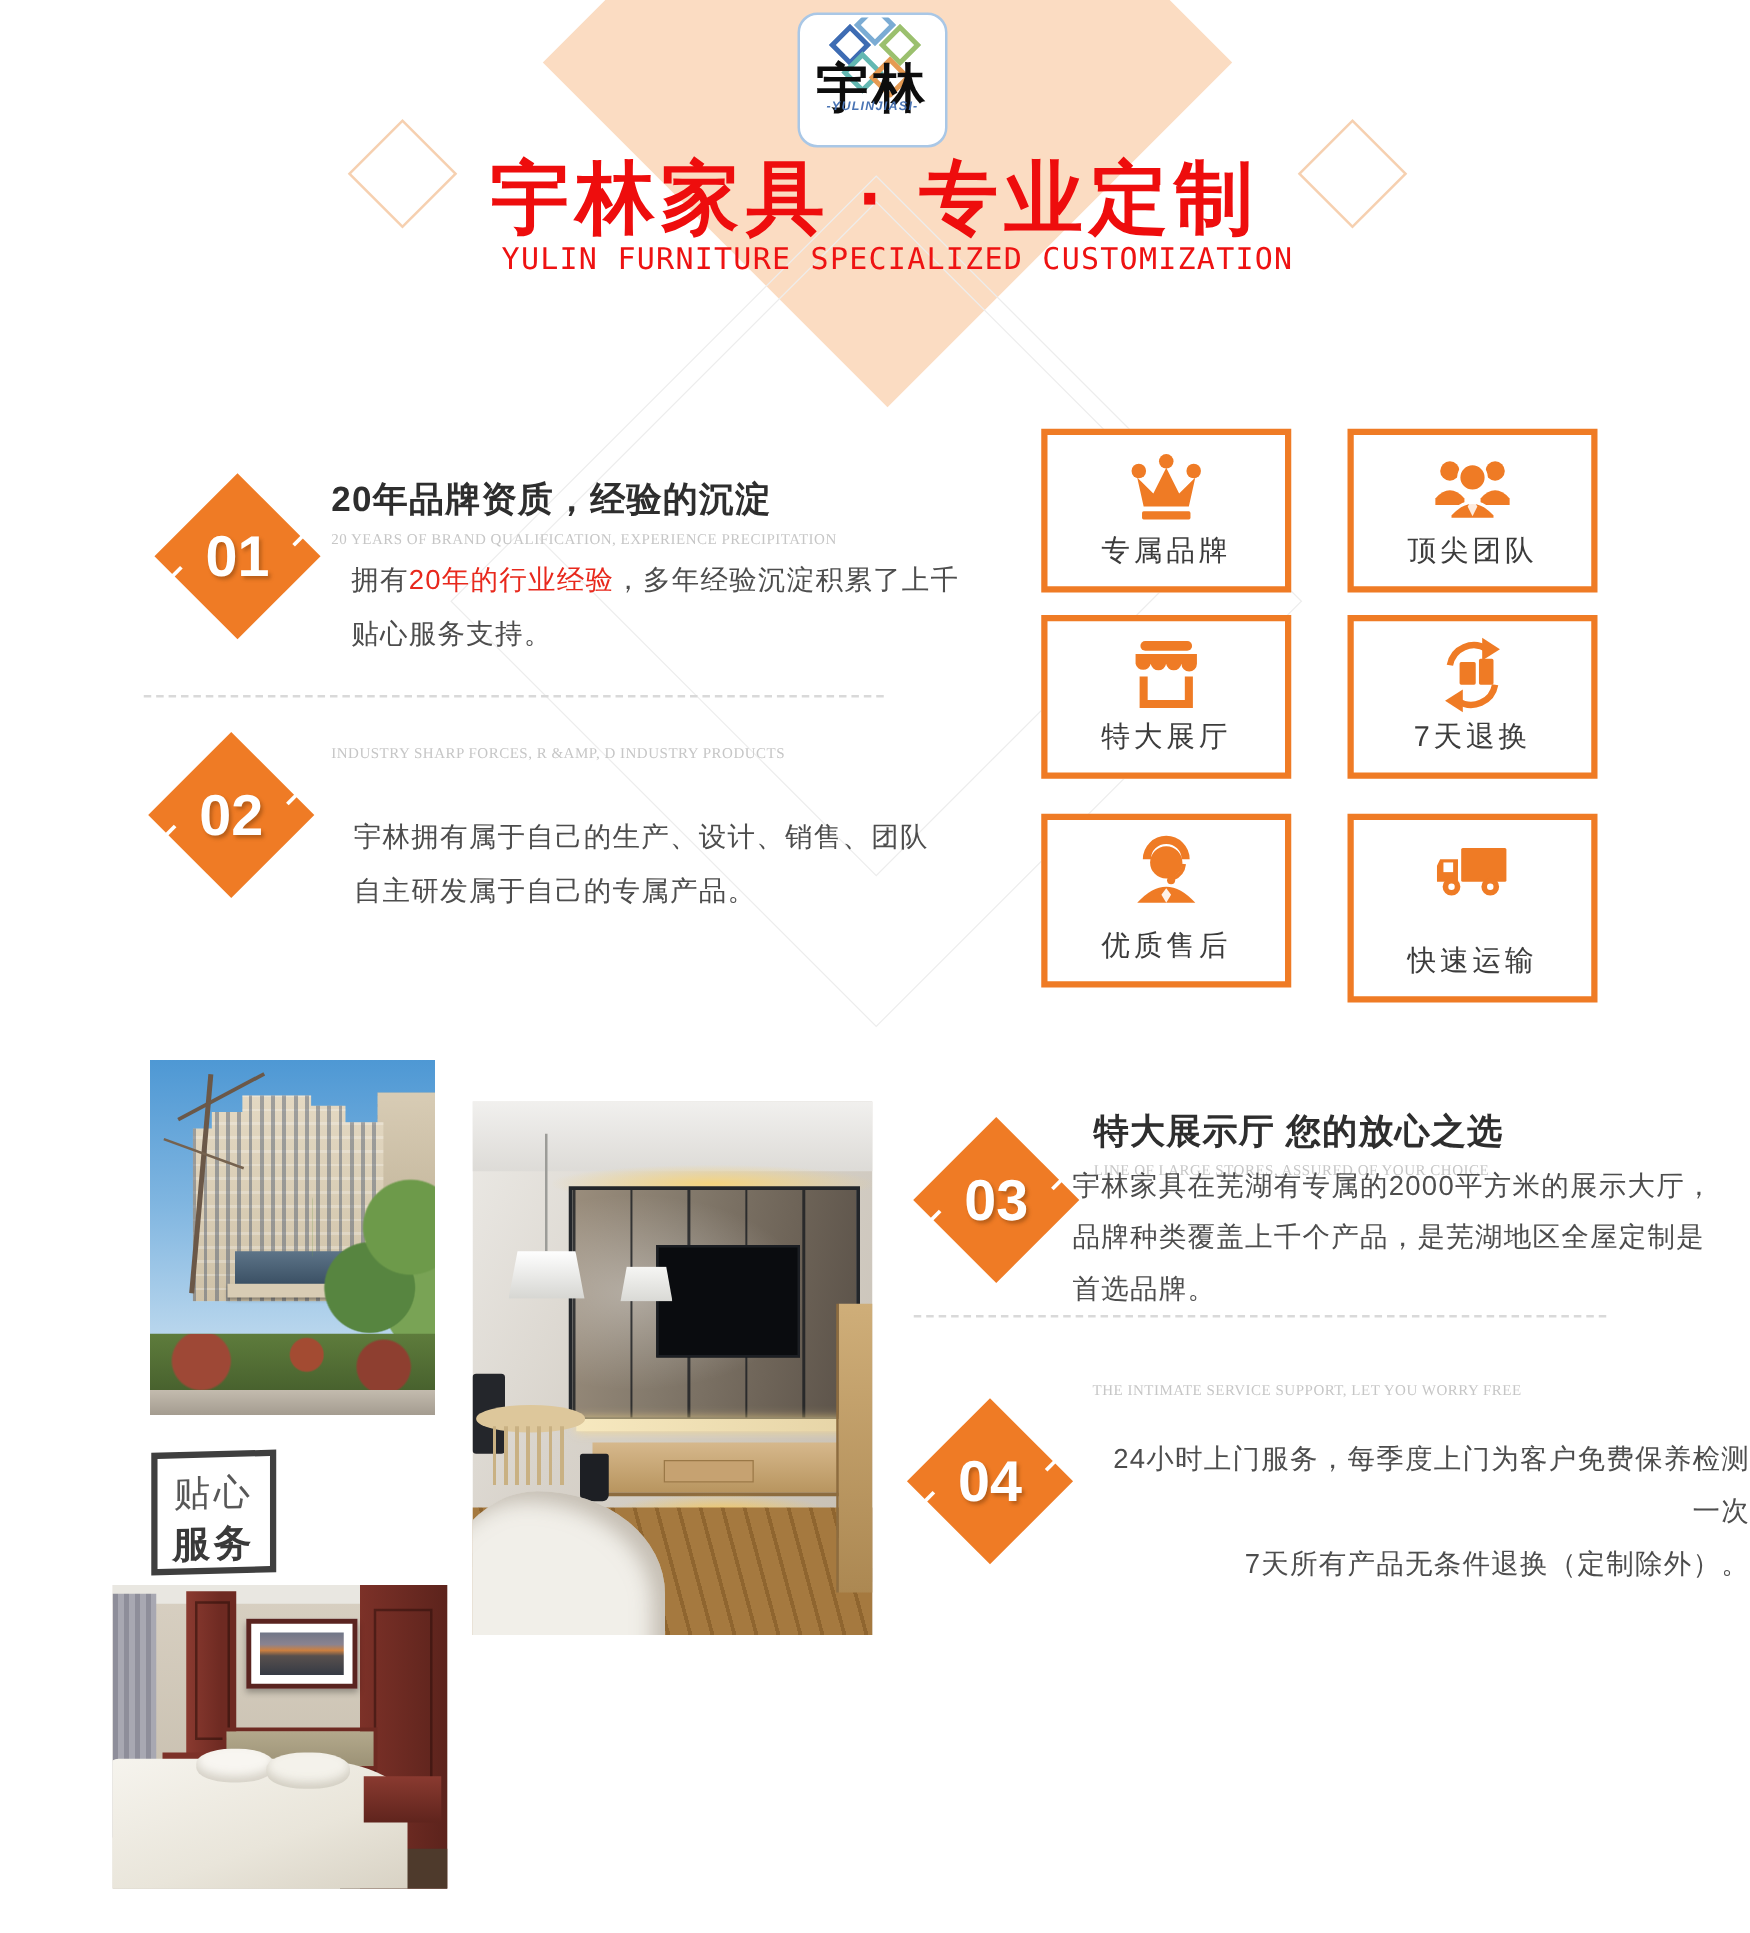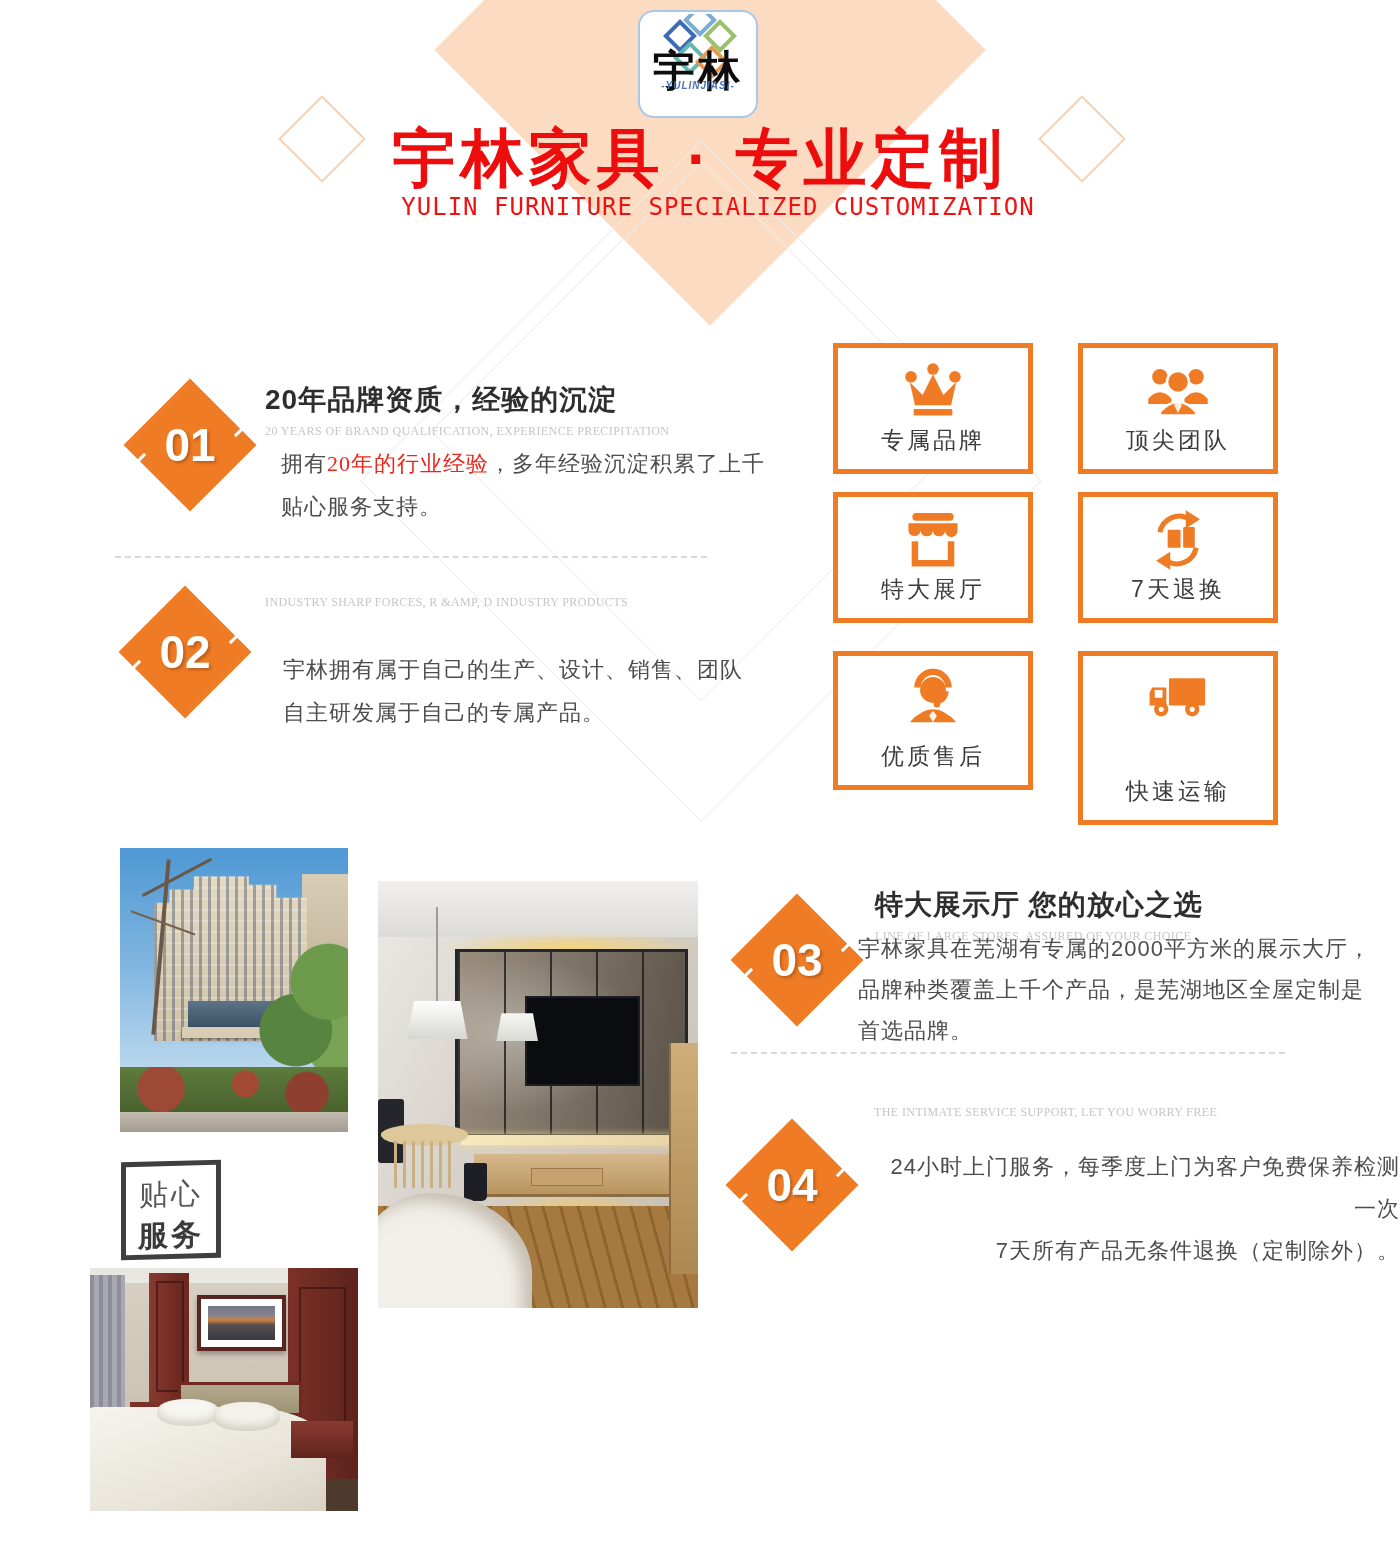--- a/index.html
+++ b/index.html
@@ -29,21 +29,21 @@
   .badge::after{content:"";position:absolute;bottom:-9px;left:20px;width:3px;height:18px;background:#fff;}
   .badge .num{position:absolute;inset:0;display:flex;align-items:center;justify-content:center;
               transform:rotate(-45deg);color:#fff;font-size:46px;font-weight:bold;
               text-shadow:2px 2px 3px rgba(120,60,10,.45);}
   
   .sec-title{font-size:28px;font-weight:bold;color:#2e2e2e;letter-spacing:1px;}
   .sec-sub{font-size:12px;color:#c6c6c6;margin-top:5px;letter-spacing:.4px;
            font-family:"Liberation Serif","DejaVu Serif",serif;}
   .sec-body{font-size:22px;color:#4d4d4d;letter-spacing:1px;}
   .sec-body .line{line-height:43px;}
-  .hl{color:#e8281c;font-family:Liberation Serif, serif;}
+  .hl{color:#e8281c;}
   .dashed{position:absolute;border-top:2px dashed #d9d9d9;z-index:1;}
   
   .feature-box{position:absolute;width:200px;height:131px;border:5px solid #ef7b25;background:#fff;
                box-sizing:border-box;z-index:2;}
   .feature-icon{position:absolute;left:50%;top:12px;transform:translateX(-50%);width:62px;height:62px;}
   .feature-label{position:absolute;left:0;right:0;bottom:13px;text-align:center;font-size:23px;
                  color:#3c3c3c;letter-spacing:3px;}
   
   .service-badge{position:absolute;left:121px;top:1161px;width:100px;height:98px;background:#fff;
                  border:5px solid #3f3f3f;box-sizing:border-box;transform:rotate(-1.5deg) skewX(-1.5deg);
@@ -245,21 +245,21 @@
       <path d="M6 42 q18 -20 36 0 z"></path>
       <circle cx="24" cy="17" r="10"></circle>
       <path d="M12 15 a12 12 0 0 1 24 0" fill="none" stroke="#ef7b25" stroke-width="5"></path>
       <path d="M35 18 a11 11 0 0 1 -7 9" fill="none" stroke="#ef7b25" stroke-width="2.5"></path>
       <circle cx="27" cy="28" r="2.5"></circle>
       <path d="M24 33 l-3 4 l3 5 l3 -5 z" fill="#fff" opacity=".9"></path>
     </svg>
   </div>
   <div class="feature-label">优质售后</div>
 </div>
-<div class="feature-box" style="left:1078px;top:651px;height:174px;">
+<div class="feature-box" style="left:1078px;top:651px;height:151px;">
   <div class="feature-icon">
     <svg viewBox="0 0 48 48" width="62" height="62" fill="#ef7b25">
       <rect x="17" y="8" width="28" height="21" rx="1"></rect>
       <path d="M4 15 h11 v14 H2 v-10 z"></path>
       <rect x="6" y="17" width="6" height="6" fill="#fff"></rect>
       <circle cx="11" cy="32" r="5.5"></circle>
         <circle cx="11" cy="32" r="2" fill="#fff"></circle>
       <circle cx="35" cy="32" r="5.5"></circle>
         <circle cx="35" cy="32" r="2" fill="#fff"></circle>
     </svg>

